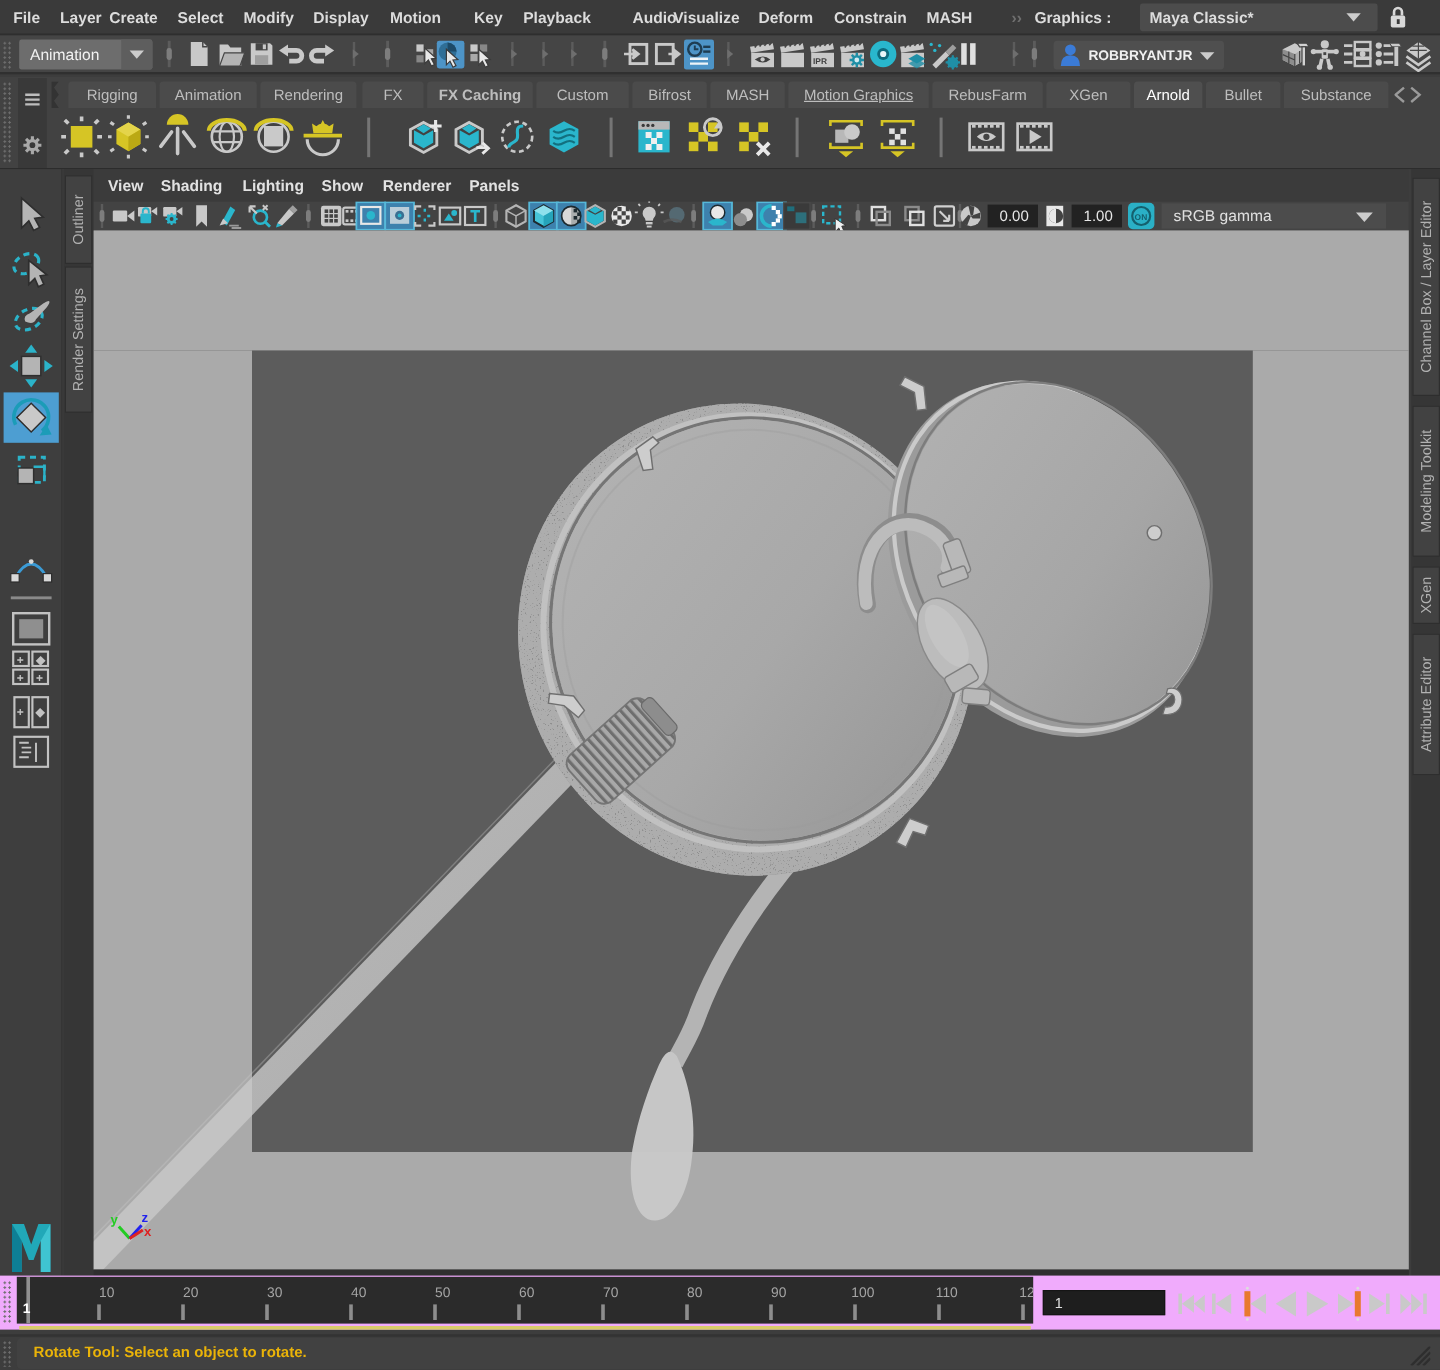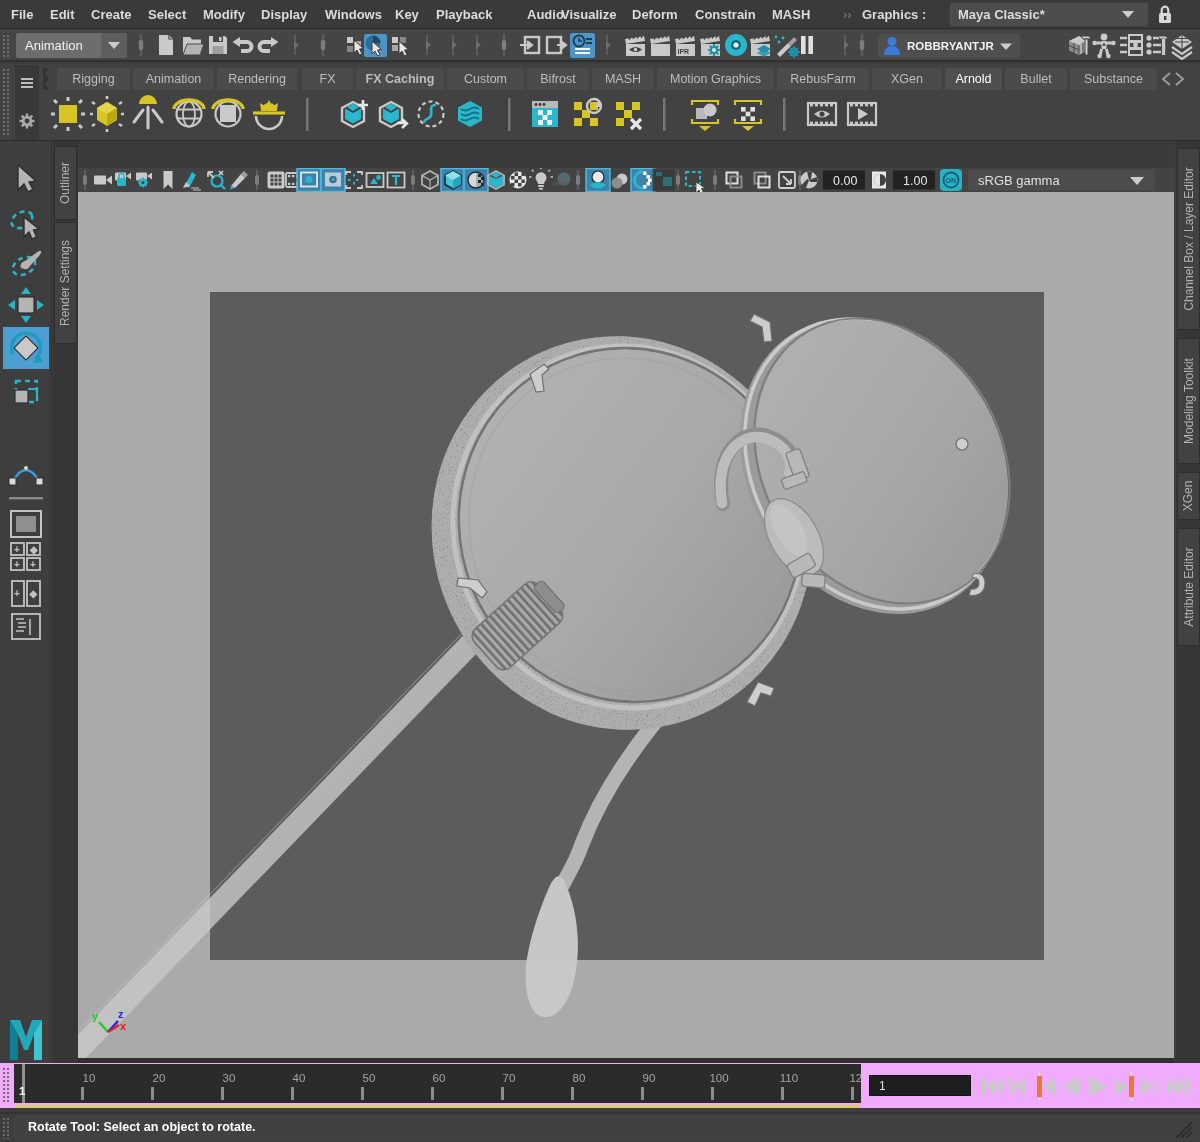--- a/index.html
+++ b/index.html
@@ -55,34 +55,34 @@
   #tslider .num { position:absolute; top:8px; width:40px; margin-left:-20px; text-align:center;
     color:#a5a5a5; font-size:11.5px; }
   #tslider .tick { position:absolute; top:23px; width:2.5px; height:13px; background:#8d8d8d; }
   #yellowline { position:absolute; left:16px; top:42px; width:843px; height:2.5px; background:#d9cb6a; }
   #curframe { position:absolute; left:869px; top:12px; width:102px; height:21px; background:#1e1e1e;
     border:1px solid #151515; color:#e0e0e0; font-size:12px; }
 
   #statusbar { position:absolute; left:0; top:1112px; width:1200px; height:30px; background:#3d3d3d;
     border-top:2px solid #333; }
   #statusinner { position:absolute; left:14px; top:1px; width:1186px; height:26px; background:#414141;
-    border-radius:4px 0 0 4px; color:#ffffff; font-size:12.5px; font-weight:bold; }
+    border-radius:4px 0 0 4px; color:#eab308; font-size:12.5px; font-weight:bold; }
 </style>
 </head>
 <body>
 <div id="page">
 
   <div id="menubar">
     <span class="m" style="left:11px;">File</span>
-    <span class="m" style="left:50px;">Edit</span>
+    <span class="m" style="left:50px;">Layer</span>
     <span class="m" style="left:91px;">Create</span>
     <span class="m" style="left:148px;">Select</span>
     <span class="m" style="left:203px;">Modify</span>
     <span class="m" style="left:261px;">Display</span>
-    <span class="m" style="left:325px;">Windows</span>
+    <span class="m" style="left:325px;">Motion</span>
     <span class="m" style="left:395px;">Key</span>
     <span class="m" style="left:436px;">Playback</span>
     <span class="m" style="left:507px;margin-left:20px;">Audio</span>
     <span class="m" style="left:561px;">Visualize</span>
     <span class="m" style="left:632px;">Deform</span>
     <span class="m" style="left:695px;">Constrain</span>
     <span class="m" style="left:772px;">MASH</span>
     <span class="m" style="left:843px; color:#6f6f6f;">››</span>
     <span class="m" style="left:862px;">Graphics :</span>
     <span class="m" style="left:950px; top:3px; width:198px; height:23px; background:#4c4c4c; border-radius:2px;">
@@ -350,21 +350,21 @@
       <path d="M2 0 L8 0 L4 5 L8 11 L4 16 L8 22 L2 22 Z" fill="#333"></path>
     </svg>
     <div class="tab" style="left:57px; width:73px;">Rigging</div>
     <div class="tab" style="left:133px; width:81px;">Animation</div>
     <div class="tab" style="left:217px; width:80px;">Rendering</div>
     <div class="tab" style="left:302px; width:51px;">FX</div>
     <div class="tab" style="left:356px; width:88px;font-weight:bold;">FX Caching</div>
     <div class="tab" style="left:447px; width:77px;">Custom</div>
     <div class="tab" style="left:527px; width:62px;">Bifrost</div>
     <div class="tab" style="left:592px; width:62px;">MASH</div>
-    <div class="tab" style="left:657px; width:117px;">Motion Graphics</div>
+    <div class="tab" style="left:657px; width:117px;text-decoration:underline;">Motion Graphics</div>
     <div class="tab" style="left:777px; width:92px;">RebusFarm</div>
     <div class="tab" style="left:872px; width:70px;">XGen</div>
     <div class="tab active" style="left:945px; width:57px;">Arnold</div>
     <div class="tab" style="left:1005px; width:62px;">Bullet</div>
     <div class="tab" style="left:1070px; width:87px;">Substance</div>
     <svg style="position:absolute;left:1162px;top:8px;" width="34" height="14" viewBox="0 0 34 14">
       <path d="M8 1 L1 7 L8 13" fill="none" stroke="#9a9a9a" stroke-width="2"></path>
       <path d="M14 1 L21 7 L14 13" fill="none" stroke="#9a9a9a" stroke-width="2"></path>
     </svg>
     <svg style="position:absolute;left:0;top:26px;" width="1200" height="51" viewBox="0 0 1200 51">
@@ -622,20 +622,28 @@
     </div>
     <div id="lefttabs">
       <div class="vtab" style="top:5px; height:74px;">
           <span>Outliner</span>
         </div>
       <div class="vtab" style="top:81px; height:122px;">
           <span>Render Settings</span>
         </div>
     </div>
     <div id="vp">
+      <div id="vpmenu">
+        <span class="m" style="left:12px;">View</span>
+        <span class="m" style="left:56px;">Shading</span>
+        <span class="m" style="left:124px;">Lighting</span>
+        <span class="m" style="left:190px;">Show</span>
+        <span class="m" style="left:241px;">Renderer</span>
+        <span class="m" style="left:313px;">Panels</span>
+      </div>
       <div id="vptool">
         <svg style="position:absolute;left:0;top:0;" width="1096" height="24" viewBox="0 0 1096 24">
           <defs>
             <g id="vh">
                 <rect x="-1" y="2" width="2" height="20" fill="#5c5c5c"></rect>
                 <rect x="-2" y="7" width="4" height="10" rx="2" fill="#7d7d7d"></rect>
               </g>
             <g id="selbox">
                 <rect x="-12" y="0.5" width="24" height="23" fill="#3d81ad" stroke="#56b8d9" stroke-width="1.5"></rect>
               </g>

